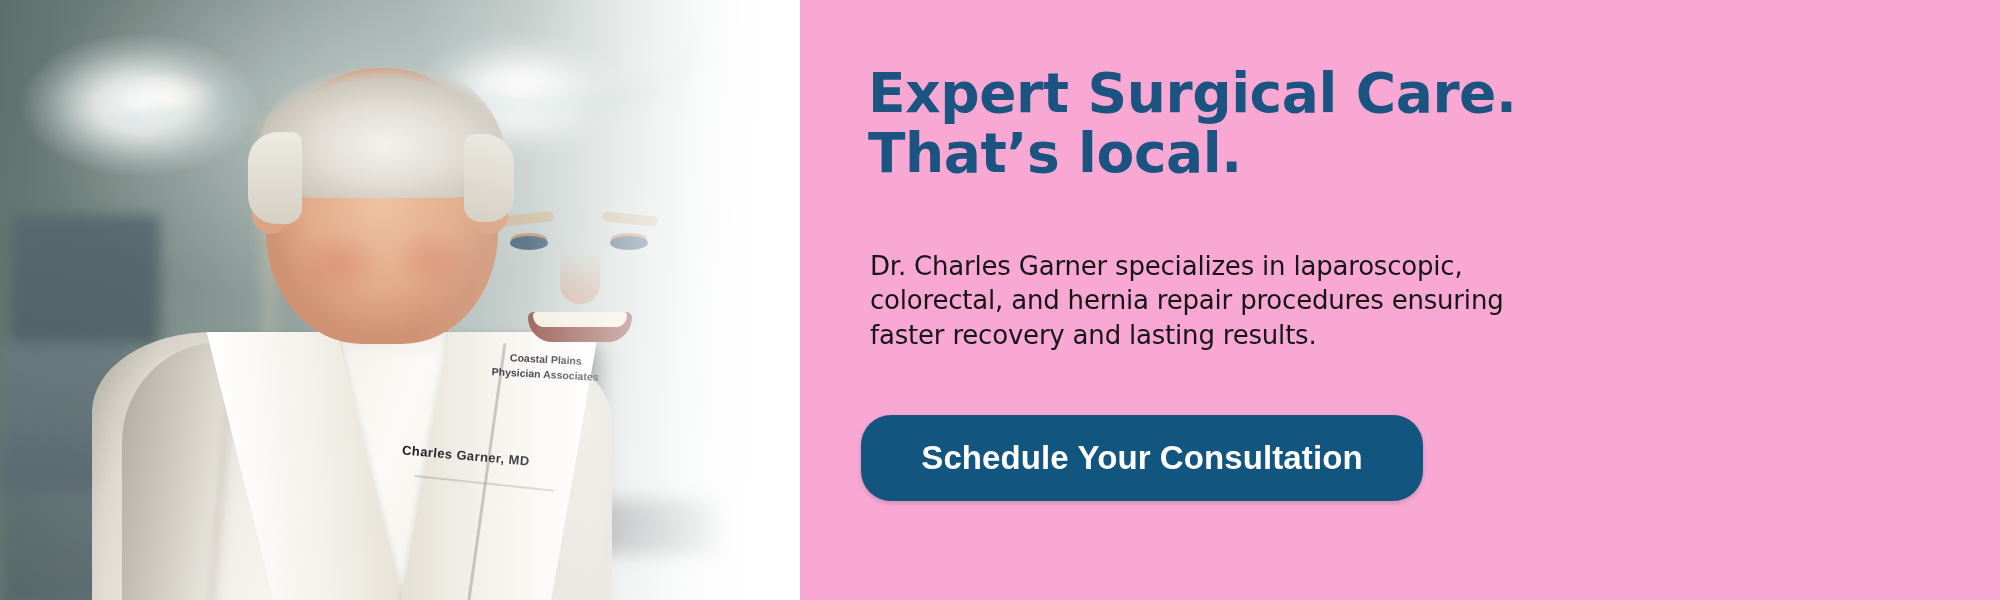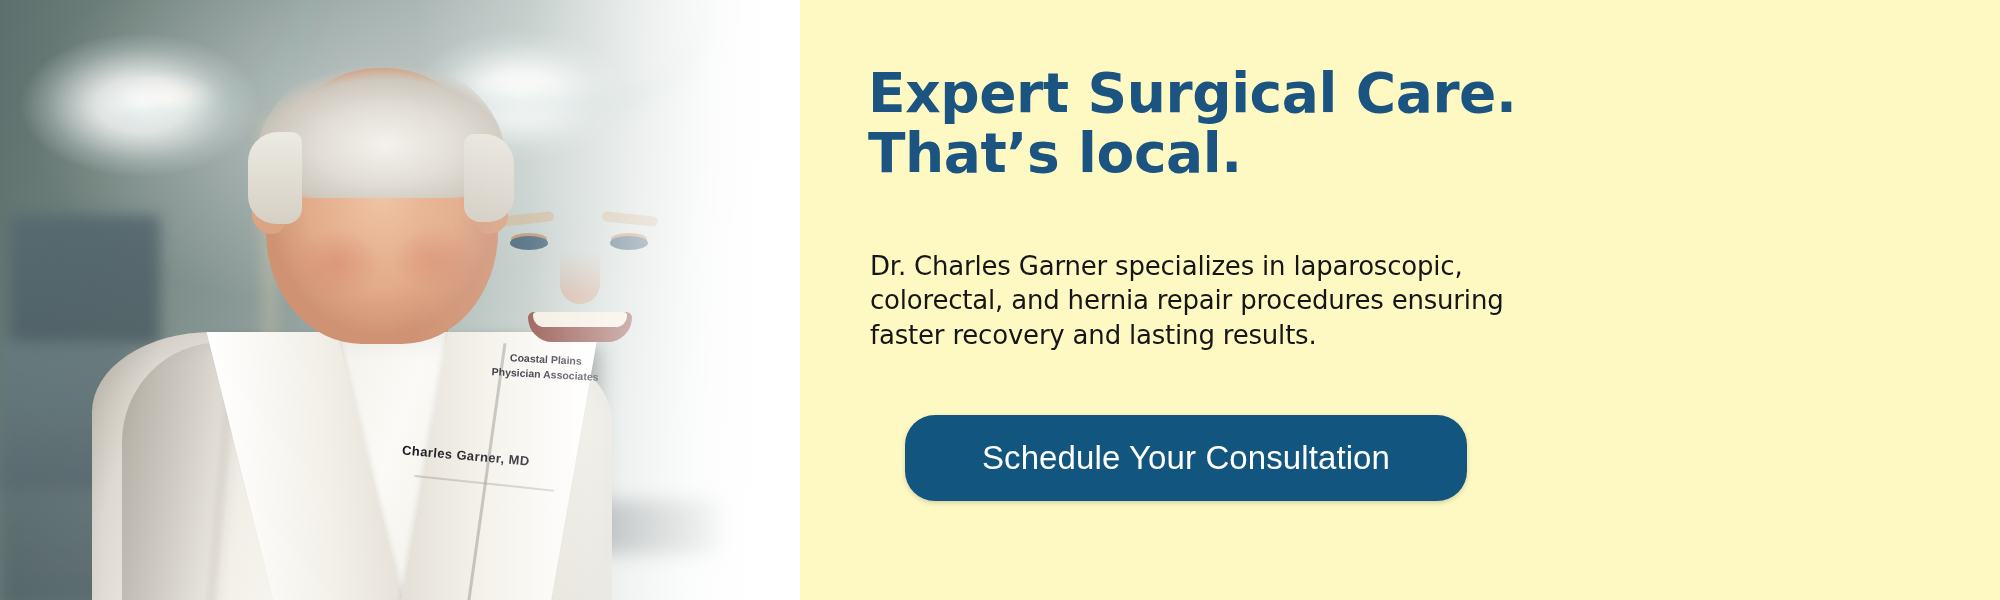--- a/index.html
+++ b/index.html
@@ -6,21 +6,21 @@
   html, body {
     width:2000px; height:600px;
     background:#ffffff;
     font-family:"Liberation Sans", sans-serif;
     overflow:hidden;
   }
 
   .banner {
     position:relative;
     width:2000px; height:600px;
-    background:#fef9c3;
+    background:#f9a8d4;
     overflow:hidden;
   }
 
   
   .photo {
     position:absolute; left:0; top:0;
     width:800px; height:600px;
     overflow:hidden;
   }
   
@@ -239,25 +239,25 @@
     color:#161616; line-height:1.32;
     letter-spacing:-0.2px; white-space:pre-line;
   }
   .cta {
     position:absolute; left:-7px; top:415px;
     width:562px; height:86px;
     background:#12557e;
     border:none; border-radius:30px;
     color:#ffffff;
     font-family:"Liberation Sans", sans-serif;
-    font-size:33px; font-weight:normal;
+    font-size:33px; font-weight:bold;
     letter-spacing:0.1px;
     cursor:pointer;
     box-shadow:0 2px 5px rgba(0,0,0,0.16);
-    display:flex; align-items:center; justify-content:center;margin-left:44px;
+    display:flex; align-items:center; justify-content:center;
   }
 </style>
 </head>
 <body>
 
 <div class="banner">
 
   <div class="photo">
 
     <div class="or-room"></div>

